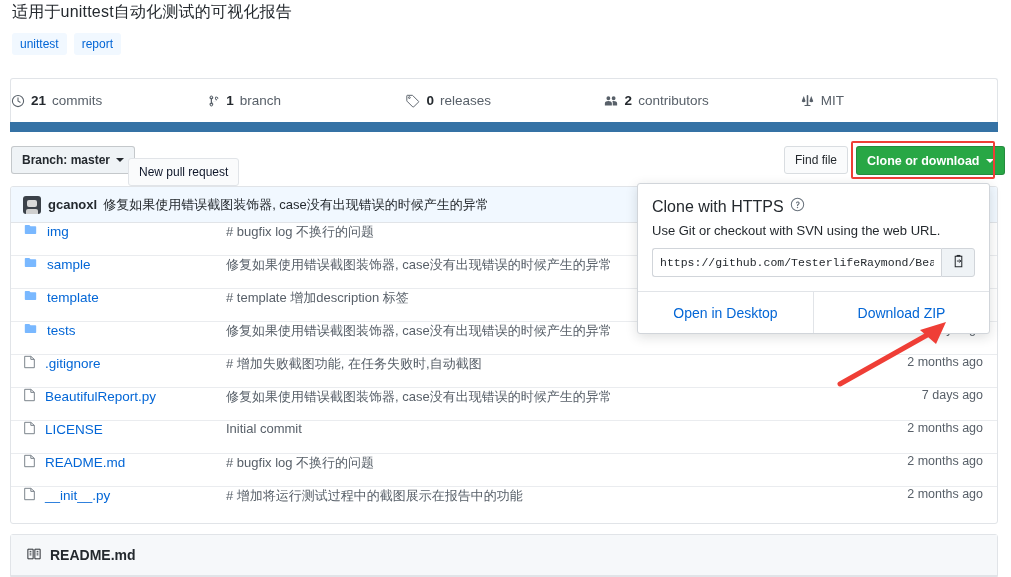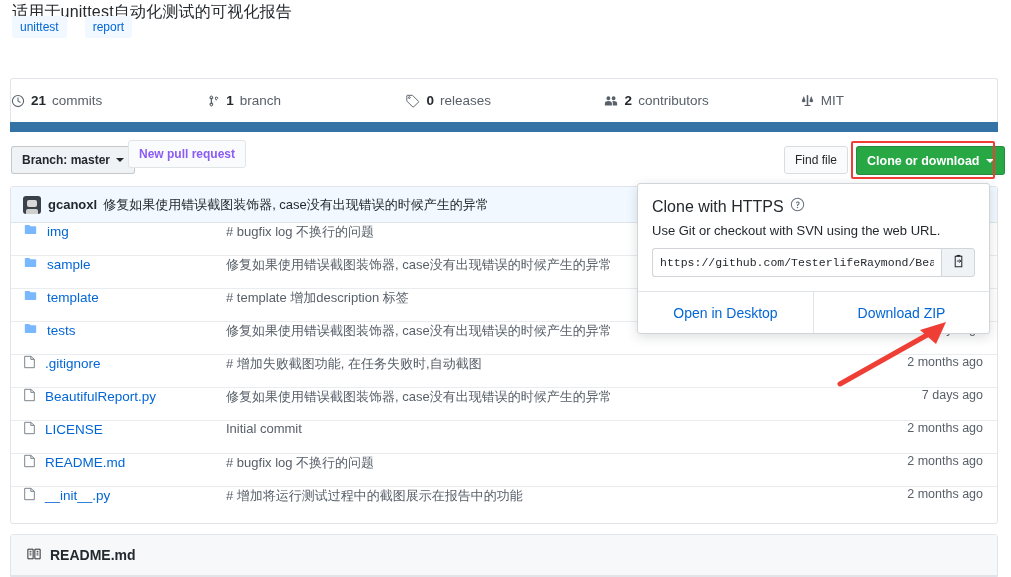--- a/index.html
+++ b/index.html
@@ -12,22 +12,22 @@
     overflow: hidden;
   }
   .page { position: relative; width: 913px; height: 577px; }
 
   
   .repo-desc {
     position: absolute; left: 12px; top: 2px;
     font-size: 16px; color: #24292e; letter-spacing: .2px;
   }
   .topics {
-    position: absolute; left: 12px; top: 16px;
-    display: flex; gap: 18px;
+    position: absolute; left: 12px; top: 33px;
+    display: flex; gap: 7px;
   }
   .topic-tag {
     background: #f1f8ff; color: #0366d6;
     font-size: 12px; line-height: 22px;
     padding: 0 8px; border-radius: 3px;
     height: 22px; display: inline-block;
   }
 
   
   .stats-bar {
@@ -64,22 +64,22 @@
   }
   .branch-btn { position: absolute; left: 11px; top: 146px; }
   .caret {
     display: inline-block; width: 0; height: 0;
     margin-left: 6px;
     border-left: 4px solid transparent;
     border-right: 4px solid transparent;
     border-top: 4px solid currentColor;
   }
   .npr-btn {
-    position: absolute; left: 128px; top: 140px;
-    background: #fafbfc; color: #8b5cf6; font-weight: bold;
+    position: absolute; left: 128px; top: 158px;
+    background: #fafbfc; color: #0f172a; font-weight: normal;
     border-color: #e1e4e8;
   }
   .find-btn {
     position: absolute; left: 784px; top: 146px;
     background: #fafbfc; font-weight: normal; color: #24292e;
     border-color: #d9dde1;
   }
   .clone-btn {
     position: absolute; left: 856px; top: 146px;
     background: #28a745; color: #fff;

